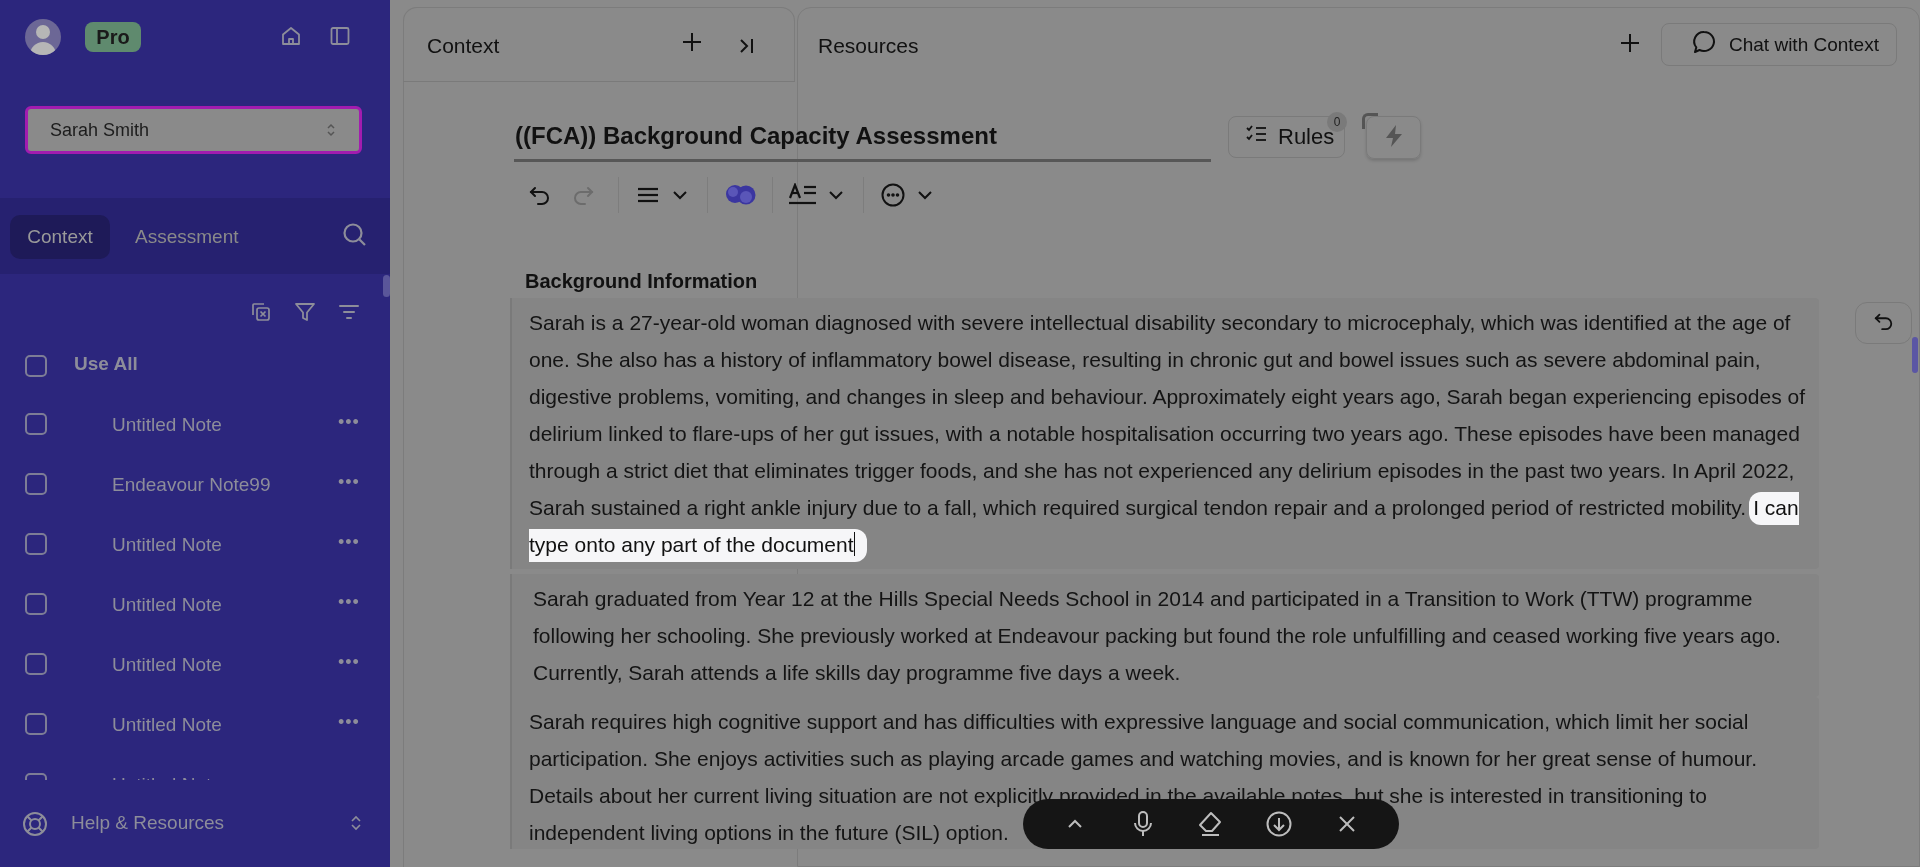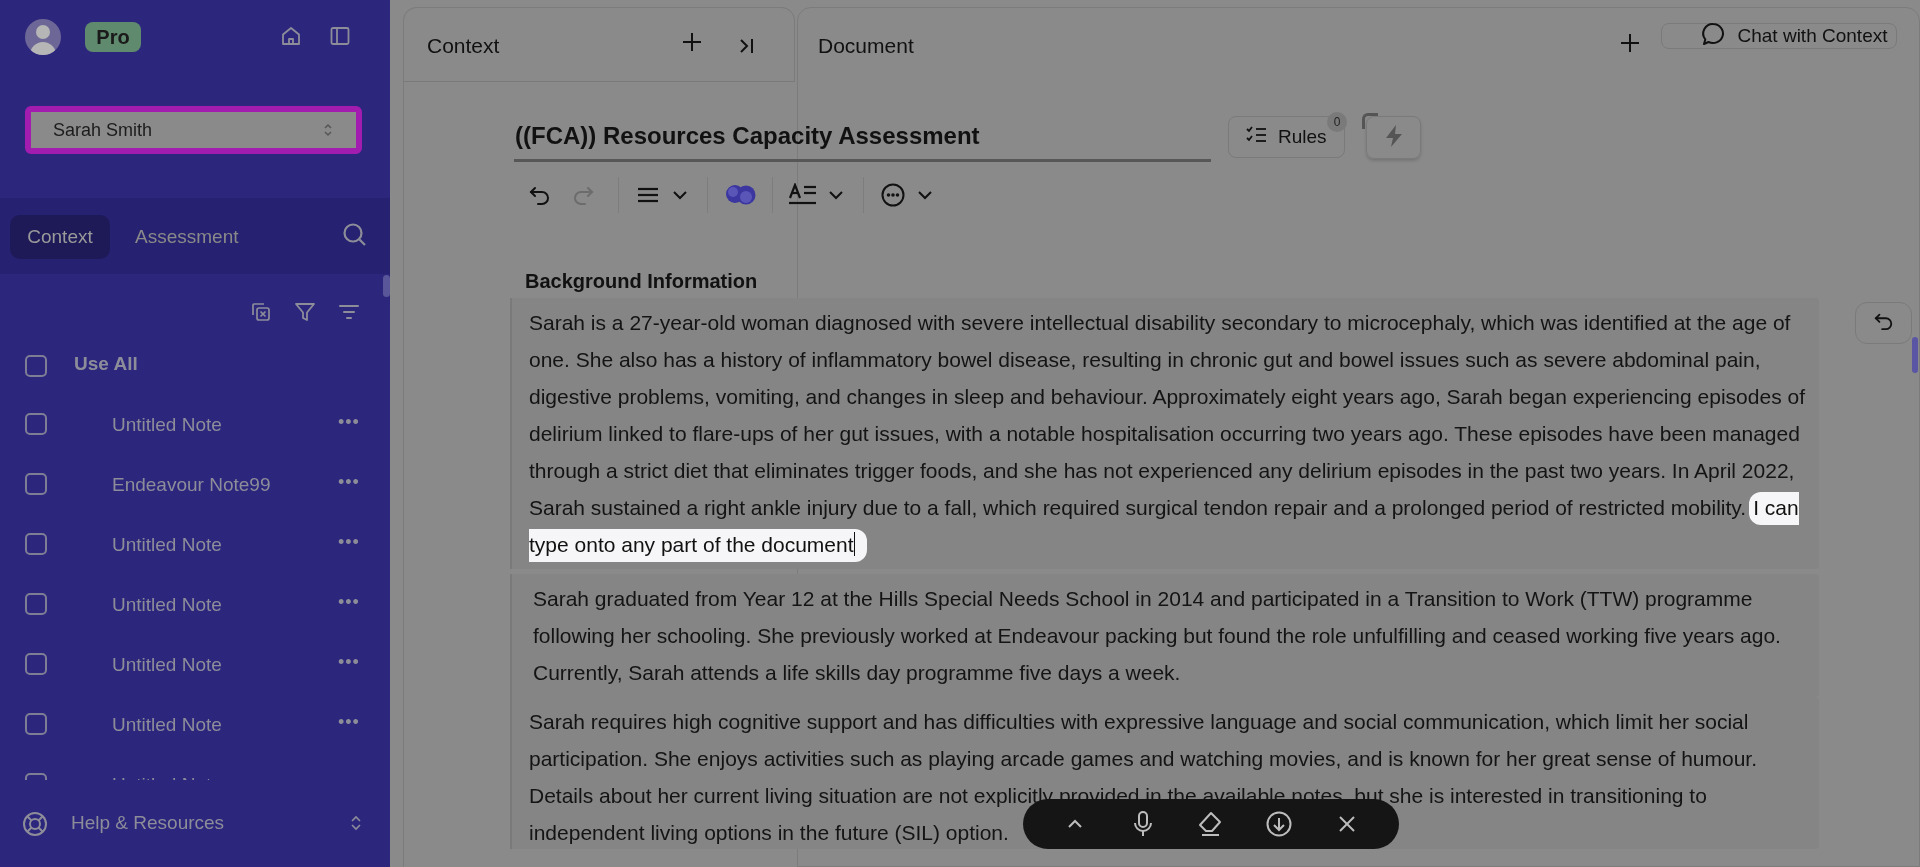--- a/index.html
+++ b/index.html
@@ -7,21 +7,21 @@
     body { font-family: "Liberation Sans", "DejaVu Sans", sans-serif; background: #8a8a8a; position: relative; color: #111; }
 
     
     .sidebar { position: absolute; left: 0; top: 0; width: 390px; height: 867px; background: #2c267d; }
     .avatar { position: absolute; left: 25px; top: 19px; width: 36px; height: 36px; border-radius: 50%; background: #6c6796; overflow: hidden; }
     .avatar .head { position: absolute; left: 11px; top: 6px; width: 14px; height: 14px; border-radius: 50%; background: #b6b6b6; }
     .avatar .body { position: absolute; left: 5px; top: 23px; width: 26px; height: 18px; border-radius: 13px 13px 0 0; background: #b6b6b6; }
     .pro-badge { position: absolute; left: 85px; top: 22px; width: 56px; height: 30px; border-radius: 8px; background: #5f8a6e; color: #1a1a1a; font-size: 20px; font-weight: bold; display: flex; align-items: center; justify-content: center; }
     .top-icon { position: absolute; top: 24px; width: 24px; height: 24px; }
     .top-icon svg { width: 24px; height: 24px; }
-    .user-select { position: absolute; left: 25px; top: 106px; width: 337px; height: 48px; border-radius: 6px; background: #8a8a8a; border: 6px solid #a21caf; display: flex; align-items: center; padding: 0 22px; font-size: 18px; color: #1c1c1c; }
+    .user-select { position: absolute; left: 25px; top: 106px; width: 337px; height: 48px; border-radius: 6px; background: #8a8a8a; border: 3px solid #a21caf; display: flex; align-items: center; padding: 0 22px; font-size: 18px; color: #1c1c1c; }
     .user-select .chev { margin-left: auto; color: #555; font-size: 12px; line-height: 8px; display: flex; flex-direction: column; align-items: center; }
     .tabbar { position: absolute; left: 0; top: 198px; width: 390px; height: 76px; background: #262170; }
     .tab { position: absolute; top: 17px; height: 44px; display: flex; align-items: center; font-size: 19px; color: #8a8a8a; }
     .tab.active { left: 10px; width: 100px; justify-content: center; border-radius: 10px; background: #1e1a58; color: #9a9a9a; }
     .tab.docs { left: 135px; }
     .tab-search { position: absolute; left: 340px; top: 220px; width: 30px; height: 30px; }
     .sb-scroll { position: absolute; left: 383px; top: 275px; width: 7px; height: 22px; border-radius: 4px; background: #5a569a; }
     .tool-ic { position: absolute; top: 300px; width: 24px; height: 24px; }
     .checkbox { position: absolute; left: 25px; width: 22px; height: 22px; border: 2px solid #7d7d96; border-radius: 5px; }
     .use-all { position: absolute; left: 74px; top: 353px; font-size: 19px; font-weight: bold; color: #8d8d9a; }
@@ -36,24 +36,24 @@
     .ctx-header { position: absolute; left: 403px; top: 7px; width: 392px; height: 75px; border: 1px solid #7c7c7c; border-bottom: none; border-radius: 14px 14px 0 0; background: #8a8a8a; }
     .ctx-title { position: absolute; left: 23px; top: 26px; font-size: 21px; color: #111; }
     .hdr-icon { position: absolute; font-size: 26px; color: #111; }
     .left-strip { position: absolute; left: 403px; top: 82px; width: 1px; height: 785px; background: #7c7c7c; }
     .ctx-underline { position: absolute; left: 403px; top: 81px; width: 392px; height: 1px; background: #7a7a7a; }
 
     
     .doc-panel { position: absolute; left: 797px; top: 7px; width: 1123px; height: 860px; border: 1px solid #7c7c7c; border-radius: 14px 14px 0 0; background: #8a8a8a; }
     .doc-title { position: absolute; left: 20px; top: 26px; font-size: 21px; color: #111; }
     .doc-plus { position: absolute; left: 820px; top: 22px; font-size: 28px; color: #111; }
-    .chat-btn { position: absolute; left: 863px; top: 15px; width: 236px; height: 26px; border: 1px solid #7a7a7a; border-radius: 8px; display: flex; align-items: center; padding-left: 29px; gap: 12px; font-size: 19px; color: #111; justify-content: center; }
+    .chat-btn { position: absolute; left: 863px; top: 15px; width: 236px; height: 43px; border: 1px solid #7a7a7a; border-radius: 8px; display: flex; align-items: center; padding-left: 29px; gap: 12px; font-size: 19px; color: #111; }
 
     .title-input { position: absolute; left: 514px; top: 118px; width: 697px; height: 44px; border-bottom: 3px solid #575757; font-size: 24px; font-weight: bold; color: #111; padding-left: 1px; padding-top: 4px; }
-    .rules-btn { position: absolute; left: 1228px; top: 116px; width: 117px; height: 42px; border: 1px solid #7a7a7a; border-radius: 8px; display: flex; align-items: center; padding-left: 17px; gap: 10px; font-size: 19px; color: #111; }
+    .rules-btn { position: absolute; left: 1228px; top: 116px; width: 117px; height: 42px; border: 1px solid #7a7a7a; border-radius: 8px; display: flex; align-items: center; padding-left: 17px; gap: 10px; font-size: 22px; color: #111; }
     .rules-badge { position: absolute; left: 1327px; top: 112px; width: 20px; height: 20px; border-radius: 50%; background: #7a7a7a; font-size: 12px; color: #222; display: flex; align-items: center; justify-content: center; }
     .bolt-btn { position: absolute; left: 1366px; top: 116px; width: 55px; height: 43px; border: 1px solid #7a7a7a; border-radius: 8px; display: flex; align-items: center; justify-content: center; box-shadow: 0 2px 3px rgba(0,0,0,0.15); }
     .bolt-spinner { position: absolute; left: 1362px; top: 113px; width: 16px; height: 16px; border-top: 3px solid #555; border-left: 3px solid #555; border-radius: 6px 0 0 0; }
 
     .toolbar { position: absolute; left: 520px; top: 178px; height: 34px; display: flex; align-items: center; }
     .tb-btn { height: 34px; display: flex; align-items: center; justify-content: center; }
     .tb-sep { width: 1px; height: 36px; background: #7d7d7d; margin: 0 12px; }
 
     .section-heading { position: absolute; left: 525px; top: 270px; font-size: 20px; font-weight: bold; color: #111; }
     .para { position: absolute; left: 510px; width: 1309px; background: #858585; border-left: 2px solid #7a7a7a; padding: 6px 0 6px 17px; font-size: 21px; line-height: 37px; color: #141414; border-radius: 0 4px 4px 0; }
@@ -199,38 +199,38 @@
     <svg width="20" height="20" viewBox="0 0 20 20" fill="none" stroke="#111" stroke-width="2">
         <path d="M4 4l6 6-6 6"></path>
         <line x1="15" y1="3" x2="15" y2="17"></line>
       </svg>
   </span>
 </div>
 <div class="ctx-underline"></div>
 <div class="left-strip"></div>
 
 <div class="doc-panel">
-  <div class="doc-title">Document</div>
+  <div class="doc-title">Resources</div>
   <span class="doc-plus">
     <svg width="24" height="24" viewBox="0 0 24 24" fill="none" stroke="#111" stroke-width="2">
         <line x1="12" y1="3" x2="12" y2="21"></line>
         <line x1="3" y1="12" x2="21" y2="12"></line>
       </svg>
   </span>
   <div class="chat-btn">
     <span>
       <svg width="26" height="26" viewBox="0 0 26 26" fill="none" stroke="#111" stroke-width="2" stroke-linejoin="round">
           <path d="M13 3a10 9.5 0 1 1-4.5 18L4 23l1.3-4.6A9.5 9.5 0 0 1 13 3z"></path>
         </svg>
     </span>
     <span>Chat with Context</span>
   </div>
 </div>
 
-<div class="title-input">((FCA)) Resources Capacity Assessment</div>
+<div class="title-input">((FCA)) Background Capacity Assessment</div>
 
 <div class="rules-btn">
   <span>
     <svg width="22" height="20" viewBox="0 0 22 20" fill="none" stroke="#111" stroke-width="1.8">
         <path d="M1 4l2 2 3-4"></path>
         <path d="M1 13l2 2 3-4"></path>
         <line x1="10" y1="4" x2="20" y2="4"></line>
         <line x1="10" y1="10" x2="20" y2="10"></line>
         <line x1="10" y1="16" x2="20" y2="16"></line>
       </svg>

